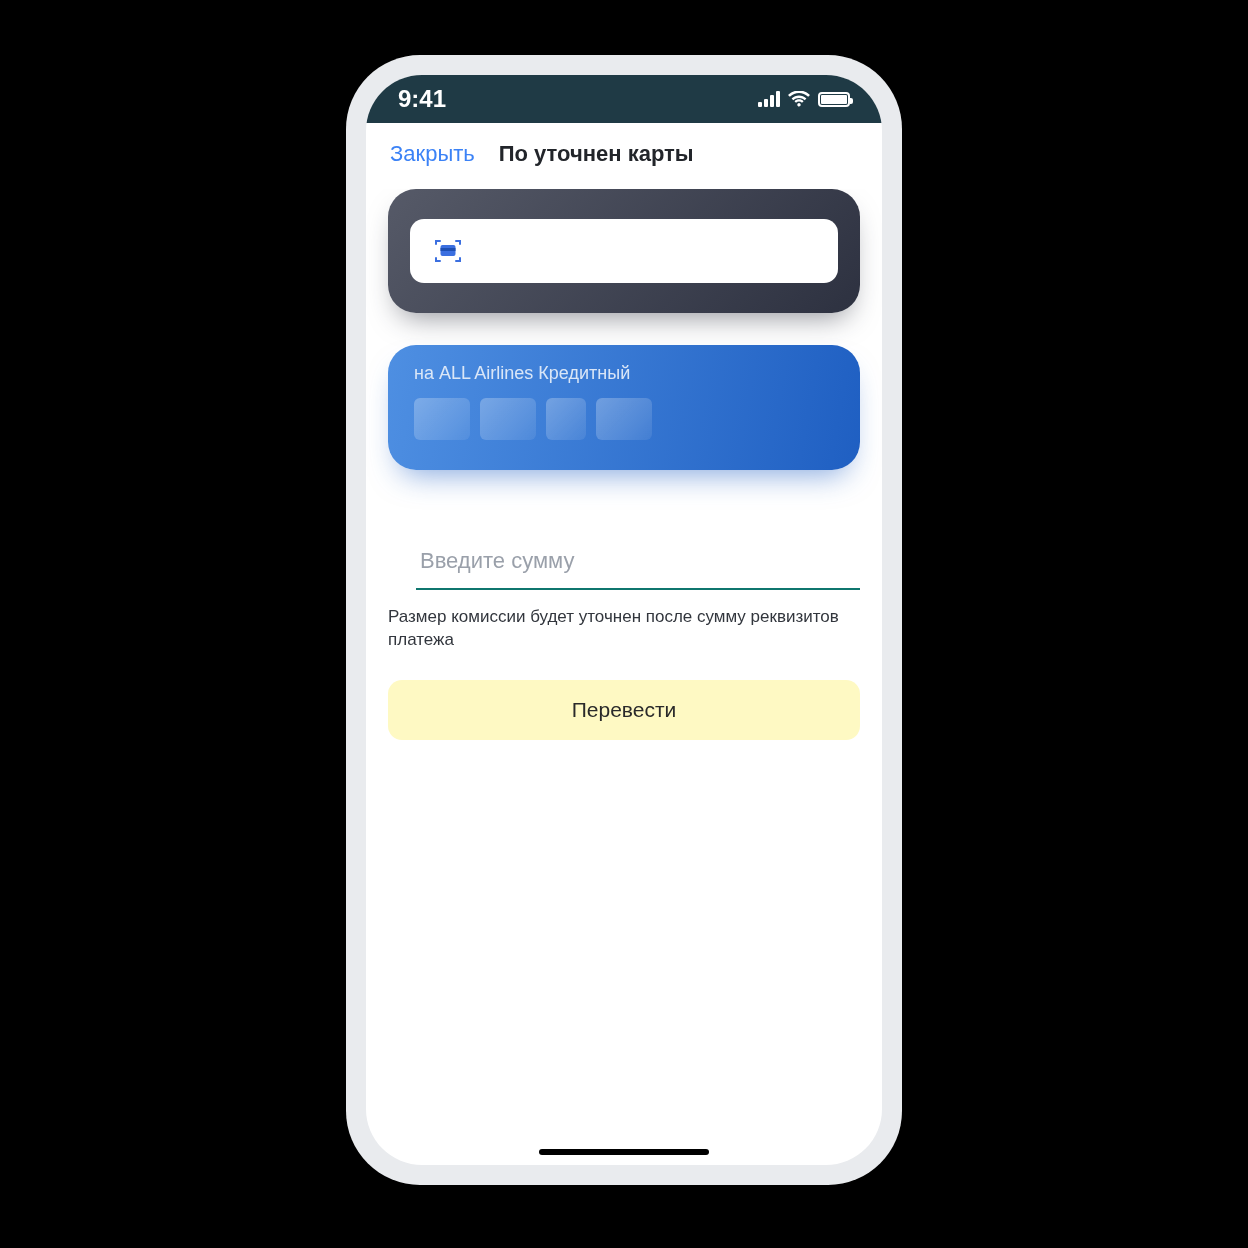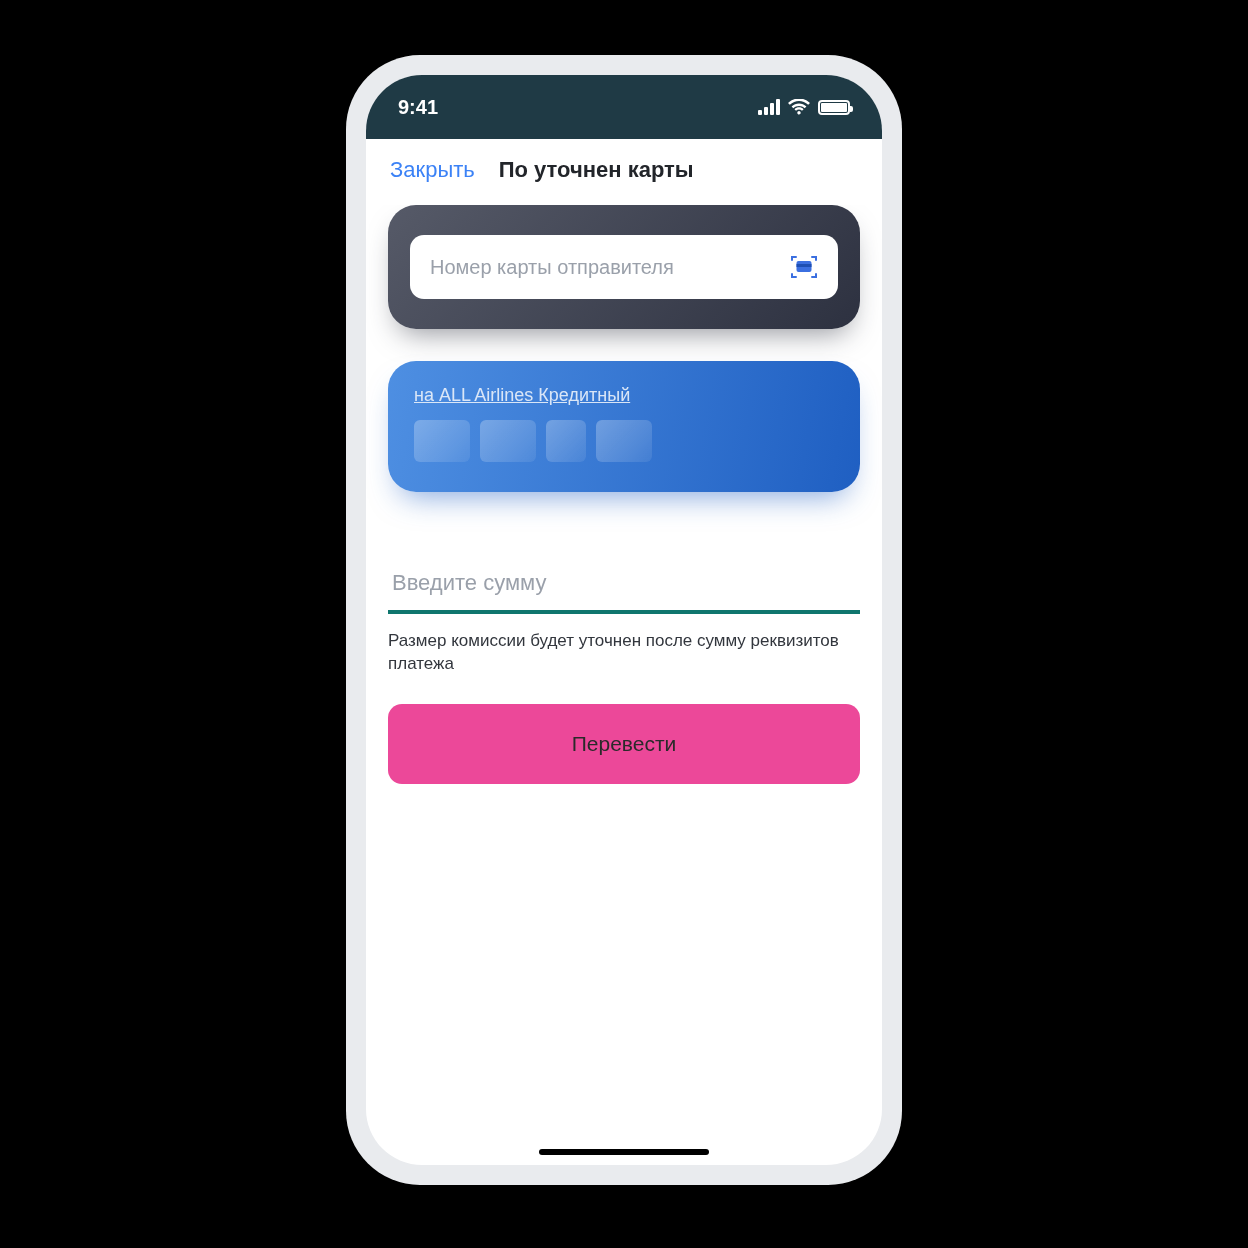--- a/index.html
+++ b/index.html
@@ -29,27 +29,27 @@
     background: #fff;
     overflow: hidden;
     position: relative;
     display: flex;
     flex-direction: column;
   }
   
   .status-bar {
     background: #1f3a45;
     color: #fff;
-    height: 64px;
+    height: 48px;
     padding: 0 32px;
     display: flex;
     align-items: center;
     justify-content: space-between;
     font-weight: 600;
-    font-size: 20px;
+    font-size: 24px;
   }
   .sb-right { display: flex; align-items: center; gap: 8px; }
   .signal { display: flex; align-items: flex-end; gap: 2px; height: 16px; }
   .signal span { display: block; width: 4px; background: #fff; border-radius: 1px; }
   .signal span:nth-child(1){height:5px}
   .signal span:nth-child(2){height:8px}
   .signal span:nth-child(3){height:12px}
   .signal span:nth-child(4){height:16px}
   .wifi svg { display:block; }
   .battery {
@@ -94,61 +94,61 @@
   .card-input::placeholder { color:#9aa0aa; }
   .scan-btn {
     width:36px; height:36px; display:flex; align-items:center; justify-content:center;
     color:#3b6fe0; cursor:pointer;
     border:none; background:transparent;
   }
 
   .dest-card {
     margin-top: 32px;
     border-radius: 28px;
-    padding: 24px 26px 30px 26px;
+    padding: 18px 26px 30px 26px;
     background: linear-gradient(100deg,#4e8fe2 0%, #1f5fc2 100%);
     color:#e7effa;
     box-shadow: 0 16px 30px -12px rgba(31,95,194,.55);
-    text-decoration: underline;
   }
   .dest-label { font-size: 18px; opacity:.92; margin-bottom: 14px; }
   .dest-number {
     display:flex; gap:10px;
   }
   .blur-chip {
     width: 56px; height: 42px; border-radius: 6px;
     background: linear-gradient(135deg, rgba(255,255,255,.28), rgba(255,255,255,.08));
     filter: blur(0.4px);
   }
   .blur-chip.small { width: 40px; }
 
   .amount {
     margin-top: 70px; padding: 8px 4px 14px 4px;
-    border-bottom: 4px solid #0f766e;
+    border-bottom: 2px solid #0f766e;
+    margin-left: 28px;
   }
   .amount input {
     border:none; outline:none; width:100%; font-size: 22px; color:#222;
     background:transparent;
   }
   .amount input::placeholder { color:#9aa0aa; }
 
   .hint {
     margin-top: 16px;
     font-size: 17px;
     line-height: 1.35;
     color:#32363d;
   }
 
   .submit {
     margin-top: 28px;
     width:100%;
-    background:#ec4899;
+    background:#fef9c3;
     color:#2a2a2a;
     border:none; border-radius: 14px;
-    height: 80px; font-size: 21px; font-weight:500;
+    height: 60px; font-size: 21px; font-weight:500;
     cursor:pointer;
   }
 
   .home-indicator {
     position:absolute; bottom:10px; left:50%; transform:translateX(-50%);
     width: 170px; height: 6px; border-radius: 4px; background:#000;
   }
 </style>
 </head>
 <body>
@@ -181,21 +181,20 @@
 
     <div class="nav">
       <span class="nav-close">Закрыть</span>
       <span class="nav-title">По уточнен карты</span>
     </div>
 
     <div class="content">
 
       <div class="sender-card">
         <div class="card-input-row">
-          <input class="card-input" type="text" placeholder="Номер карты отправителя" style="">
           <button class="scan-btn">
             <svg width="28" height="24" viewBox="0 0 28 24">
               <path d="M2 5V2h4M26 5V2h-4M2 19v3h4M26 19v3h-4" stroke="#3b6fe0" stroke-width="2" fill="none" stroke-linecap="round"></path>
               <rect x="6.5" y="6" width="15" height="11" rx="2" fill="#3b6fe0"></rect>
               <rect x="6.5" y="9" width="15" height="3" fill="#1e4fb3"></rect>
             </svg>
           </button>
         </div>
       </div>
 

